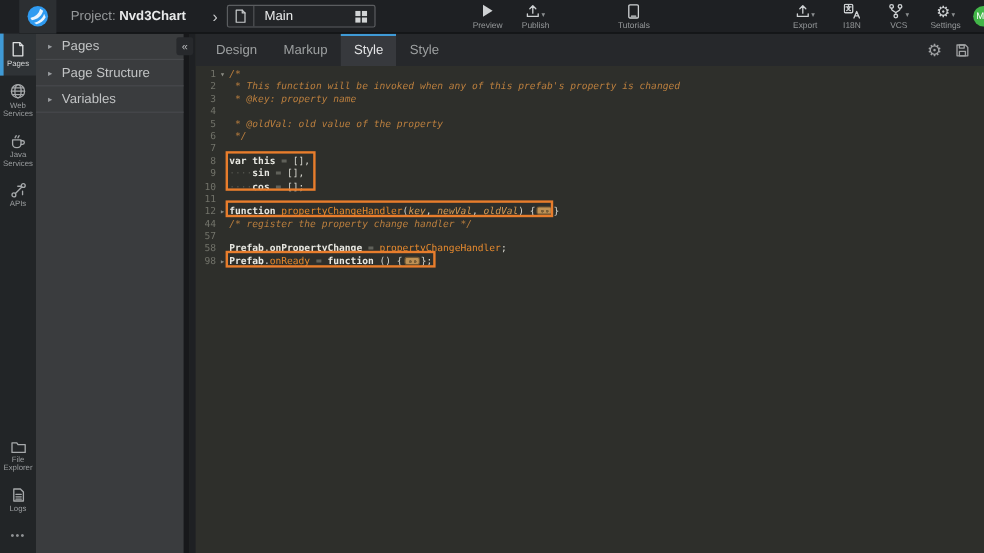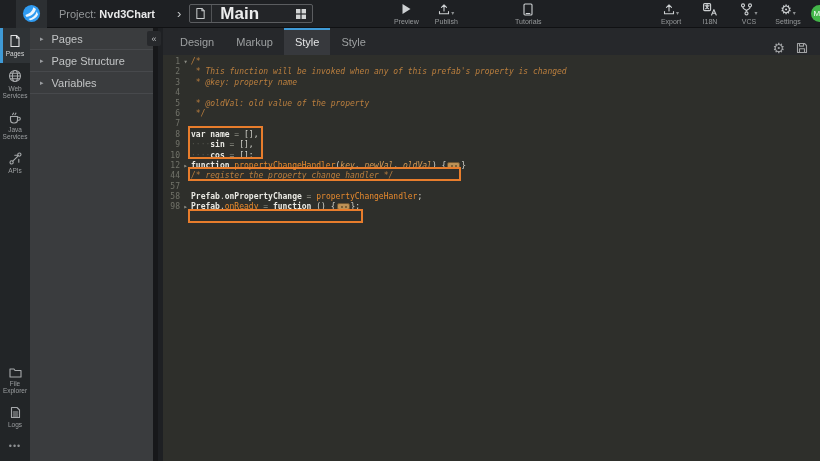--- a/index.html
+++ b/index.html
@@ -14,21 +14,21 @@
   .logo-tile { width:31px; height:28px; background:#2c2f32; display:flex;
                align-items:center; justify-content:center; }
   .project { margin-left:12px; font-size:11px; white-space:nowrap; }
   .project .plabel { color:#95989a; }
   .project .pname  { color:#e8e9ea; font-weight:bold; }
   .crumb-chev { margin-left:22px; color:#c7c9cb; font-size:13px; }
   .main-select { margin-left:8px; width:124px; height:19px; border:1px solid #5b5d60;
                  border-radius:2px; display:flex; align-items:center; background:#232528; }
   .ms-icon { width:22px; height:100%; display:flex; align-items:center; justify-content:center;
              border-right:1px solid #515356; color:#c9cccd; }
-  .ms-label { flex:1; padding-left:8px; font-size:17px; font-weight:bold; color:#eceded; }
+  .ms-label { flex:1; padding-left:8px; font-size:11px; font-weight:normal; color:#eceded; }
   .ms-grid { width:22px; display:flex; align-items:center; justify-content:center; color:#d2d4d5; }
   .tb-item { display:flex; flex-direction:column; align-items:center; justify-content:center;
              color:#ced1d3; cursor:pointer; min-width:30px; }
   .tb-ico { height:13px; display:flex; align-items:flex-start; justify-content:center; }
   .tb-label { font-size:7px; color:#96999b; margin-top:2px; line-height:7px; }
   .caret { font-size:6px; color:#8c8f91; margin-left:1px; align-self:flex-end; }
   #tb-left { display:flex; gap:10px; margin-left:78px; }
   #tb-tutorials-slot { margin-left:52px; display:flex; }
   #tb-right { margin-left:auto; display:flex; gap:9px; }
   .avatar { width:17px; height:17px; border-radius:50%; background:#43b649; color:#fff;
@@ -56,21 +56,21 @@
                border-bottom:1px solid #47494c; color:#c2c4c5; font-size:11px; cursor:pointer; }
   .panel-row .tri { font-size:7px; color:#9a9da0; }
   .collapse-btn { position:absolute; top:31px; left:147px; width:14px; height:15px;
                   background:#27292c; border-radius:2px; color:#b9bbbd; font-size:9px;
                   display:flex; align-items:center; justify-content:center; z-index:20;
                   cursor:pointer; }
 
   
   .editor { position:absolute; top:28px; left:163px; right:0; bottom:0; background:#2e2f2b;
             display:flex; flex-direction:column; }
-  .tabbar { height:27px; background:#26282b; display:flex; align-items:flex-end; padding-left:6px; }
+  .tabbar { height:27px; background:#26282b; display:flex; align-items:center; padding-left:6px; }
   .tab { padding:0 11px; font-size:11px; color:#9da0a1; line-height:25px;
          border-top:2px solid transparent; cursor:pointer; }
   .tab.active { background:#37393d; color:#e4e5e6; border-top-color:#3f9ad6; }
   .tabbar-right { margin-left:auto; display:flex; align-items:center; gap:11px; padding-right:12px;
                   color:#a0a2a4; }
   .tbtn { cursor:pointer; display:flex; align-items:center; }
   .gear-glyph { font-size:14px; line-height:14px; }
 
   .codewrap { flex:1; position:relative; padding-top:2px;
               font-family:"DejaVu Sans Mono", monospace; font-size:8px; }
@@ -327,23 +327,24 @@
     </div>
     <div class="codewrap">
       <div id="code-lines">
           <div class="cl"><span class="ln">1</span><span class="fw">▾</span><span class="ct"><span class="cm">/*</span></span></div>
           <div class="cl"><span class="ln">2</span><span class="fw"></span><span class="ct"><span class="cm"> * This function will be invoked when any of this prefab's property is changed</span></span></div>
           <div class="cl"><span class="ln">3</span><span class="fw"></span><span class="ct"><span class="cm"> * @key: property name</span></span></div>
           <div class="cl"><span class="ln">4</span><span class="fw"></span></div>
           <div class="cl"><span class="ln">5</span><span class="fw"></span><span class="ct"><span class="cm"> * @oldVal: old value of the property</span></span></div>
           <div class="cl"><span class="ln">6</span><span class="fw"></span><span class="ct"><span class="cm"> */</span></span></div>
           <div class="cl"><span class="ln">7</span><span class="fw"></span><span class="ct"></span></div>
-          <div class="cl"><span class="ln">8</span><span class="fw"></span><span class="ct"><span class="kw">var</span><span class="pl"> </span><span class="kw">name</span><span class="op"> = </span><span class="pl">[],</span></span></div>
+          <div class="cl"><span class="ln">8</span><span class="fw"></span><span class="ct"><span class="kw">var</span><span class="pl"> </span><span class="kw">this</span><span class="op"> = </span><span class="pl">[],</span></span></div>
           <div class="cl"><span class="ln">9</span><span class="fw"></span><span class="ct"><span class="ws">····</span><span class="kw">sin</span><span class="op"> = </span><span class="pl">[],</span></span></div>
           <div class="cl"><span class="ln">10</span><span class="fw"></span><span class="ct"><span class="ws">····</span><span class="kw">cos</span><span class="op"> = </span><span class="pl">[];</span></span></div>
+          <div class="cl"><span class="ln">11</span><span class="fw"></span><span class="ct"></span></div>
           <div class="cl"><span class="ln">12</span><span class="fw">▸</span><span class="ct"><span class="kw">function</span><span class="pl"> </span><span class="id">propertyChangeHandler</span><span class="pl">(</span><span class="ar">key</span><span class="pl">, </span><span class="ar">newVal</span><span class="pl">, </span><span class="ar">oldVal</span><span class="pl">) {</span><span class="fold"></span><span class="pl">}</span></span></div>
           <div class="cl"><span class="ln">44</span><span class="fw"></span><span class="ct"><span class="cm">/* register the property change handler */</span></span></div>
           <div class="cl"><span class="ln">57</span><span class="fw"></span><span class="ct"></span></div>
           <div class="cl"><span class="ln">58</span><span class="fw"></span><span class="ct"><span class="kw">Prefab</span><span class="pl">.</span><span class="kw">onPropertyChange</span><span class="op"> = </span><span class="id">propertyChangeHandler</span><span class="pl">;</span></span></div>
           <div class="cl"><span class="ln">98</span><span class="fw">▸</span><span class="ct"><span class="kw">Prefab</span><span class="pl">.</span><span class="id">onReady</span><span class="op"> = </span><span class="kw">function</span><span class="pl"> () {</span><span class="fold"></span><span class="pl">};</span></span></div>
         </div>
       <div class="abox" style="left:25px; top:71px; width:75px; height:33px;"></div>
       <div class="abox" style="left:25px; top:112px; width:273px; height:14px;"></div>
       <div class="abox" style="left:25px; top:154px; width:175px; height:14px;"></div>
     </div>

